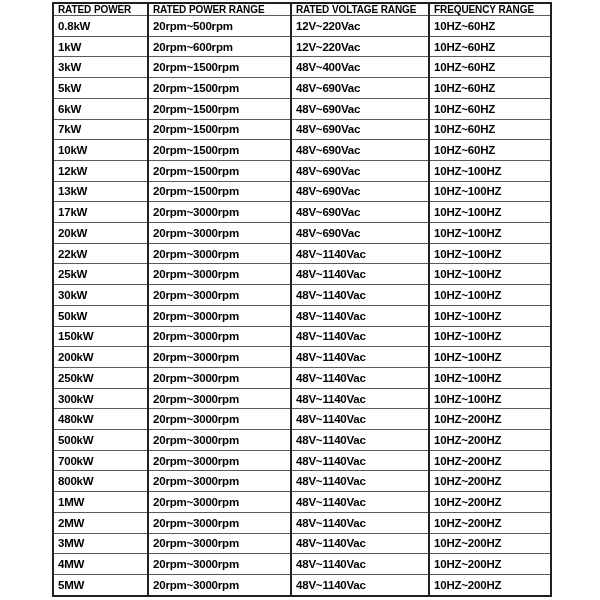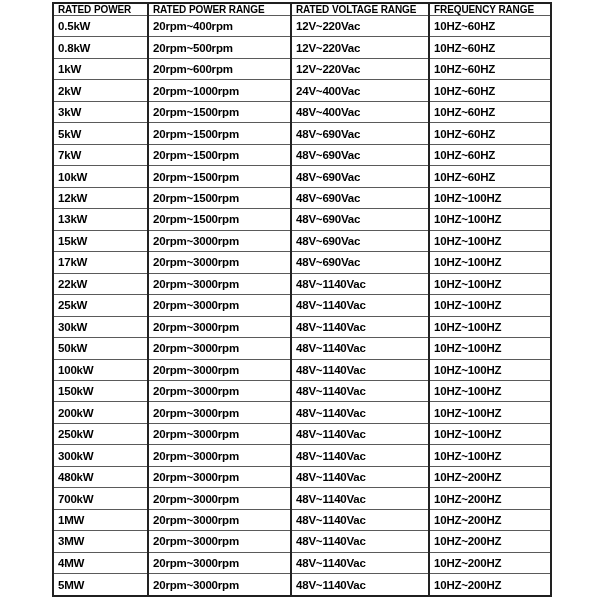--- a/index.html
+++ b/index.html
@@ -57,56 +57,50 @@
   <thead>
     <tr>
       <th>RATED POWER</th>
       <th>RATED POWER RANGE</th>
       <th>RATED VOLTAGE RANGE</th>
       <th>FREQUENCY RANGE</th>
     </tr>
   </thead>
   <tbody>
       <tr>
-        <td>0.5kW</td>
-        <td>20rpm~400rpm</td>
-        <td>12V~220Vac</td>
-        <td>10HZ~60HZ</td>
-      </tr>
-      <tr>
         <td>0.8kW</td>
         <td>20rpm~500rpm</td>
         <td>12V~220Vac</td>
         <td>10HZ~60HZ</td>
       </tr>
       <tr>
         <td>1kW</td>
         <td>20rpm~600rpm</td>
         <td>12V~220Vac</td>
         <td>10HZ~60HZ</td>
       </tr>
       <tr>
-        <td>2kW</td>
-        <td>20rpm~1000rpm</td>
-        <td>24V~400Vac</td>
-        <td>10HZ~60HZ</td>
-      </tr>
-      <tr>
         <td>3kW</td>
         <td>20rpm~1500rpm</td>
         <td>48V~400Vac</td>
         <td>10HZ~60HZ</td>
       </tr>
       <tr>
         <td>5kW</td>
         <td>20rpm~1500rpm</td>
         <td>48V~690Vac</td>
         <td>10HZ~60HZ</td>
       </tr>
       <tr>
+        <td>6kW</td>
+        <td>20rpm~1500rpm</td>
+        <td>48V~690Vac</td>
+        <td>10HZ~60HZ</td>
+      </tr>
+      <tr>
         <td>7kW</td>
         <td>20rpm~1500rpm</td>
         <td>48V~690Vac</td>
         <td>10HZ~60HZ</td>
       </tr>
       <tr>
         <td>10kW</td>
         <td>20rpm~1500rpm</td>
         <td>48V~690Vac</td>
         <td>10HZ~60HZ</td>
@@ -117,32 +111,32 @@
         <td>48V~690Vac</td>
         <td>10HZ~100HZ</td>
       </tr>
       <tr>
         <td>13kW</td>
         <td>20rpm~1500rpm</td>
         <td>48V~690Vac</td>
         <td>10HZ~100HZ</td>
       </tr>
       <tr>
-        <td>15kW</td>
-        <td>20rpm~3000rpm</td>
-        <td>48V~690Vac</td>
-        <td>10HZ~100HZ</td>
-      </tr>
-      <tr>
         <td>17kW</td>
         <td>20rpm~3000rpm</td>
         <td>48V~690Vac</td>
         <td>10HZ~100HZ</td>
       </tr>
       <tr>
+        <td>20kW</td>
+        <td>20rpm~3000rpm</td>
+        <td>48V~690Vac</td>
+        <td>10HZ~100HZ</td>
+      </tr>
+      <tr>
         <td>22kW</td>
         <td>20rpm~3000rpm</td>
         <td>48V~1140Vac</td>
         <td>10HZ~100HZ</td>
       </tr>
       <tr>
         <td>25kW</td>
         <td>20rpm~3000rpm</td>
         <td>48V~1140Vac</td>
         <td>10HZ~100HZ</td>
@@ -153,26 +147,20 @@
         <td>48V~1140Vac</td>
         <td>10HZ~100HZ</td>
       </tr>
       <tr>
         <td>50kW</td>
         <td>20rpm~3000rpm</td>
         <td>48V~1140Vac</td>
         <td>10HZ~100HZ</td>
       </tr>
       <tr>
-        <td>100kW</td>
-        <td>20rpm~3000rpm</td>
-        <td>48V~1140Vac</td>
-        <td>10HZ~100HZ</td>
-      </tr>
-      <tr>
         <td>150kW</td>
         <td>20rpm~3000rpm</td>
         <td>48V~1140Vac</td>
         <td>10HZ~100HZ</td>
       </tr>
       <tr>
         <td>200kW</td>
         <td>20rpm~3000rpm</td>
         <td>48V~1140Vac</td>
         <td>10HZ~100HZ</td>
@@ -189,27 +177,45 @@
         <td>48V~1140Vac</td>
         <td>10HZ~100HZ</td>
       </tr>
       <tr>
         <td>480kW</td>
         <td>20rpm~3000rpm</td>
         <td>48V~1140Vac</td>
         <td>10HZ~200HZ</td>
       </tr>
       <tr>
+        <td>500kW</td>
+        <td>20rpm~3000rpm</td>
+        <td>48V~1140Vac</td>
+        <td>10HZ~200HZ</td>
+      </tr>
+      <tr>
         <td>700kW</td>
         <td>20rpm~3000rpm</td>
         <td>48V~1140Vac</td>
         <td>10HZ~200HZ</td>
       </tr>
       <tr>
+        <td>800kW</td>
+        <td>20rpm~3000rpm</td>
+        <td>48V~1140Vac</td>
+        <td>10HZ~200HZ</td>
+      </tr>
+      <tr>
         <td>1MW</td>
+        <td>20rpm~3000rpm</td>
+        <td>48V~1140Vac</td>
+        <td>10HZ~200HZ</td>
+      </tr>
+      <tr>
+        <td>2MW</td>
         <td>20rpm~3000rpm</td>
         <td>48V~1140Vac</td>
         <td>10HZ~200HZ</td>
       </tr>
       <tr>
         <td>3MW</td>
         <td>20rpm~3000rpm</td>
         <td>48V~1140Vac</td>
         <td>10HZ~200HZ</td>
       </tr>

